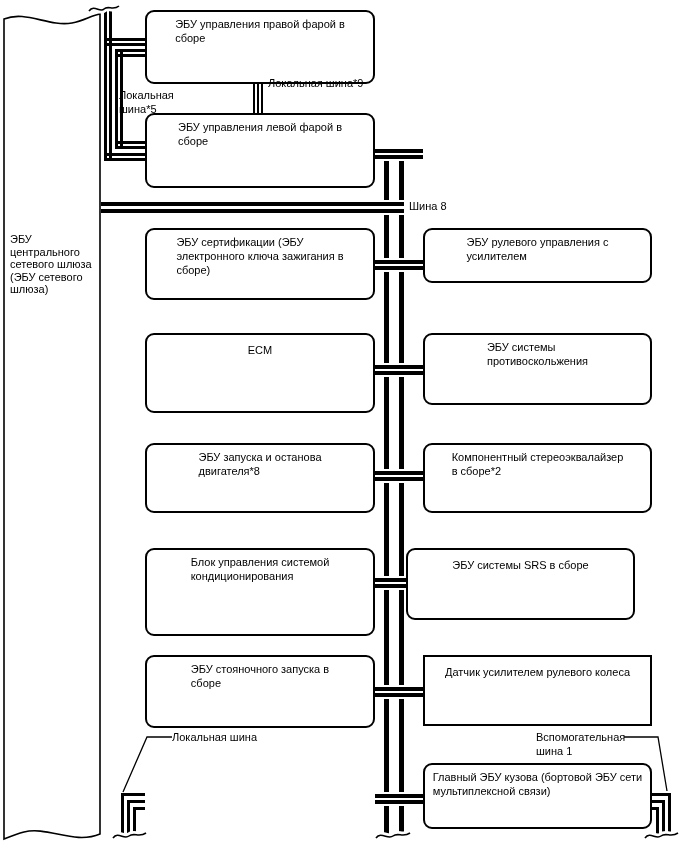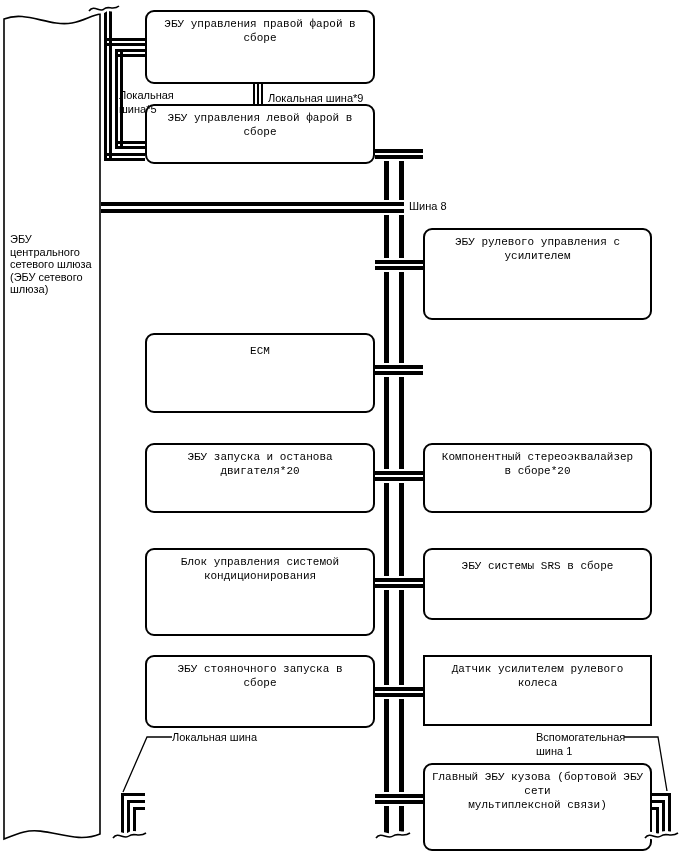--- a/index.html
+++ b/index.html
@@ -7,22 +7,22 @@
     position:relative;width:688px;height:852px;background:#fff;overflow:hidden;
     font-family:"Liberation Sans", sans-serif;color:#000;
   }
   
   .node{
     position:absolute;background:#fff;border:2px solid #000;border-radius:9px;
     box-sizing:border-box;text-align:center;padding:5px 4px 0 4px;z-index:3;
   }
   .node.square{border-radius:0;}
   .node .lbl{
-    display:inline-block;text-align:center;white-space:pre-line;
-    font-size:11px;line-height:14px;font-family:Liberation Mono, monospace;
+    display:inline-block;text-align:left;white-space:pre-line;
+    font-size:11px;line-height:14px;
   }
   
   .bus{position:absolute;background:#000;z-index:1;}
   
   .rung{
     position:absolute;height:4px;background:#000;z-index:2;
     border-top:2px solid #fff;border-bottom:2px solid #fff;
   }
   .svgo{position:absolute;left:0;top:0;z-index:4;pointer-events:none;}
   .buslabel{
@@ -87,36 +87,41 @@
   <div class="rung" style="left:375px;top:475px;width:48px"></div>
   <div class="rung" style="left:375px;top:576px;width:48px"></div>
   <div class="rung" style="left:375px;top:582px;width:48px"></div>
   <div class="rung" style="left:375px;top:685px;width:48px"></div>
   <div class="rung" style="left:375px;top:691px;width:48px"></div>
   <div class="rung" style="left:375px;top:792px;width:48px"></div>
   <div class="rung" style="left:375px;top:798px;width:48px"></div>
 
   <div class="node" style="left:145px;top:10px;width:230px;height:74px"><span class="lbl">ЭБУ управления правой фарой в
 сборе</span></div>
-  <div class="node" style="left:145px;top:104px;width:230px;height:60px"><span class="lbl">ЭБУ управления левой фарой в
+  <div class="node" style="left:145px;top:113px;width:230px;height:75px"><span class="lbl">ЭБУ управления левой фарой в
 сборе</span></div>
-  <div class="node" style="left:423px;top:228px;width:229px;height:92px"><span class="lbl">ЭБУ рулевого управления с
+  <div class="node" style="left:145px;top:228px;width:230px;height:72px"><span class="lbl">ЭБУ сертификации (ЭБУ
+электронного ключа зажигания в
+сборе)</span></div>
+  <div class="node" style="left:423px;top:228px;width:229px;height:55px"><span class="lbl">ЭБУ рулевого управления с
 усилителем</span></div>
   <div class="node" style="left:145px;top:333px;width:230px;height:80px"><span class="lbl">ECM</span></div>
+  <div class="node" style="left:423px;top:333px;width:229px;height:72px"><span class="lbl">ЭБУ системы
+противоскольжения</span></div>
   <div class="node" style="left:145px;top:443px;width:230px;height:70px"><span class="lbl">ЭБУ запуска и останова
-двигателя*20</span></div>
+двигателя*8</span></div>
   <div class="node" style="left:423px;top:443px;width:229px;height:70px"><span class="lbl">Компонентный стереоэквалайзер
-в сборе*20</span></div>
+в сборе*2</span></div>
   <div class="node" style="left:145px;top:548px;width:230px;height:88px"><span class="lbl">Блок управления системой
 кондиционирования</span></div>
-  <div class="node" style="left:423px;top:548px;width:229px;height:72px"><span class="lbl">ЭБУ системы SRS в сборе</span></div>
+  <div class="node" style="left:406px;top:548px;width:229px;height:72px"><span class="lbl">ЭБУ системы SRS в сборе</span></div>
   <div class="node" style="left:145px;top:655px;width:230px;height:73px"><span class="lbl">ЭБУ стояночного запуска в
 сборе</span></div>
   <div class="node square" style="left:423px;top:655px;width:229px;height:71px"><span class="lbl">Датчик усилителем рулевого колеса</span></div>
-  <div class="node" style="left:423px;top:763px;width:229px;height:88px"><span class="lbl">Главный ЭБУ кузова (бортовой ЭБУ сети
+  <div class="node" style="left:423px;top:763px;width:229px;height:66px"><span class="lbl">Главный ЭБУ кузова (бортовой ЭБУ сети
 мультиплексной связи)</span></div>
 
   <svg class="svgo" width="688" height="852" viewBox="0 0 688 852">
 
     <path d="M4,19 C26,10 48,27 72,23 C84,21 92,15 100,14 L100,834 C74,845 48,826 24,832 C16,834 9,837 4,839 Z" fill="#ffffff" stroke="#000000" stroke-width="1.6"></path>
 
     <g fill="none">
       <path d="M89,11 c5,-7 11,2 15,-2 c4,-4 9,2 15,-3" stroke="#ffffff" stroke-width="7"></path>
       <path d="M89,11 c5,-7 11,2 15,-2 c4,-4 9,2 15,-3" stroke="#000000" stroke-width="1.6"></path>
       <path d="M376,838 c5,-7 12,2 17,-2 c5,-4 10,2 17,-3" stroke="#ffffff" stroke-width="7"></path>
@@ -131,19 +136,19 @@
     <polyline points="624,737 658,737 667,791" fill="none" stroke="#000000" stroke-width="1.3"></polyline>
   </svg>
 
   <div class="gwlabel">ЭБУ
 центрального
 сетевого шлюза
 (ЭБУ сетевого
 шлюза)</div>
   <div class="buslabel" style="left:119px;top:89px">Локальная
 шина*5</div>
-  <div class="buslabel" style="left:268px;top:92px">Локальная шина*9</div>
+  <div class="buslabel" style="left:268px;top:77px">Локальная шина*9</div>
   <div class="buslabel" style="left:409px;top:200px">Шина 8</div>
   <div class="buslabel" style="left:172px;top:731px">Локальная шина</div>
   <div class="buslabel" style="left:536px;top:731px">Вспомогательная
 шина 1</div>
 
 </div>
 
 </body></html>

